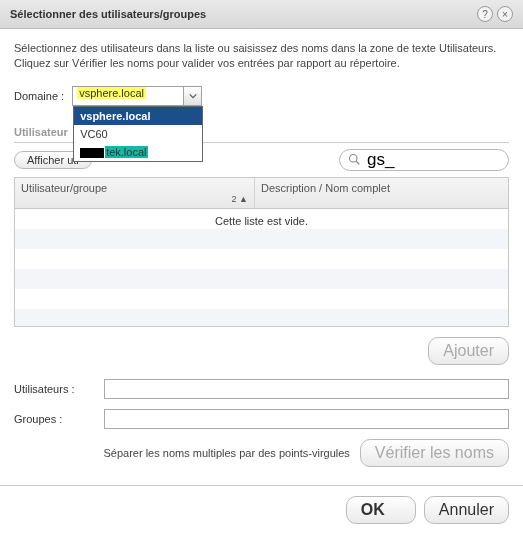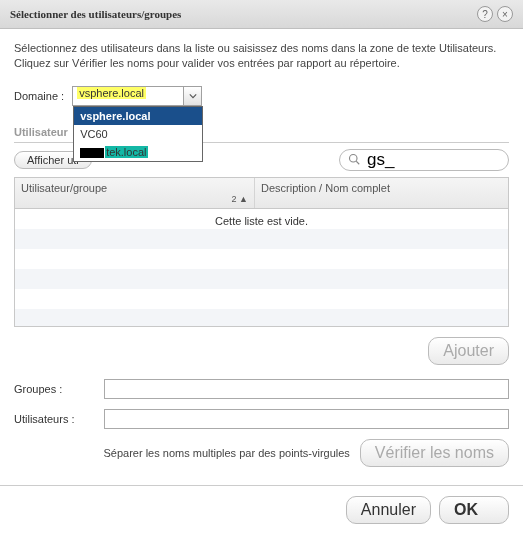--- a/index.html
+++ b/index.html
@@ -17,21 +17,20 @@
     background: linear-gradient(#e9e9e9, #d8d8d8);
     border-bottom: 1px solid #bfbfbf;
     padding: 6px 10px;
     display: flex;
     align-items: center;
   }
   .titlebar .title {
     font-weight: bold;
     color: #333;
     flex: 1;
-    font-family: Liberation Serif, serif;
   }
   .titlebar .tb-btn {
     width: 16px; height: 16px;
     border: 1px solid #999;
     border-radius: 50%;
     margin-left: 4px;
     display: flex; align-items: center; justify-content: center;
     font-size: 10px;
     color: #666;
     background: #f3f3f3;
@@ -283,30 +282,30 @@
       <div class="striped"></div>
       <div class="empty">Cette liste est vide.</div>
     </div>
   </div>
 
   <div class="below-grid">
     <span class="std-btn disabled">Ajouter</span>
   </div>
 
   <div class="form-row">
+    <label>Utilisateurs :</label>
+    <input type="text" value="" style="">
+  </div>
+  <div class="form-row">
     <label>Groupes :</label>
-    <input type="text" value="" style="">
-  </div>
-  <div class="form-row">
-    <label>Utilisateurs :</label>
     <input type="text" value="" style="">
   </div>
 
   <div class="verify-row">
     <span class="hint">Séparer les noms multiples par des points-virgules</span>
     <span class="std-btn disabled">Vérifier les noms</span>
   </div>
 </div>
 
 <div class="footer">
+  <span class="std-btn" style="font-weight:bold;">OK</span>
   <span class="std-btn">Annuler</span>
-  <span class="std-btn" style="font-weight:bold;">OK</span>
 </div>
 
 </body></html>

